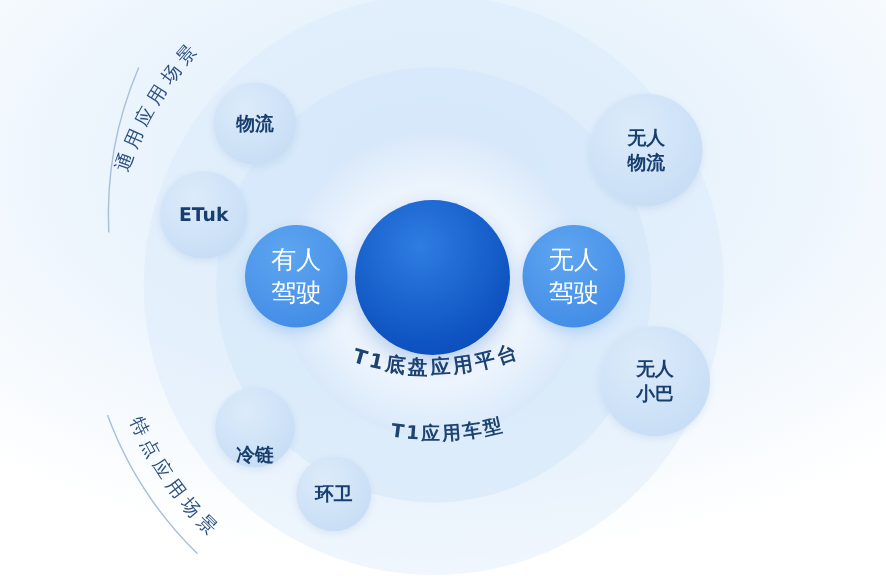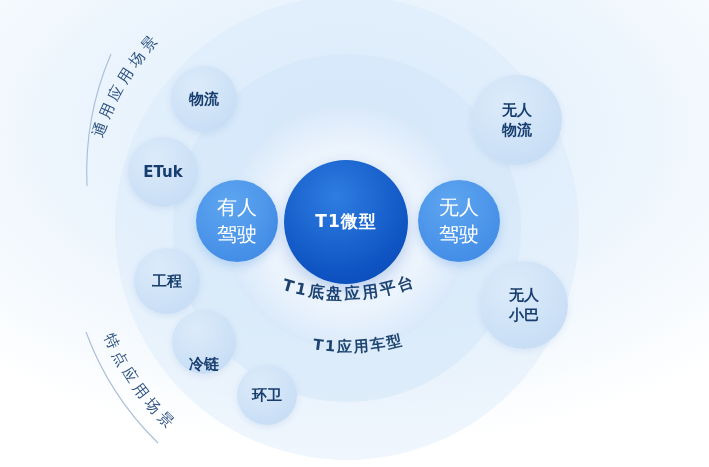--- a/index.html
+++ b/index.html
@@ -154,23 +154,20 @@
       <textPath href="#pModels" startOffset="50%">T1应用车型</textPath>
     </text>
   </svg>
 
   <div class="node node-light" id="node-logistics">
     <span>物流</span>
   </div>
   <div class="node node-light" id="node-etuk">
     <span>ETuk</span>
   </div>
-  <div class="node node-light" id="node-engineering">
-    <span>工程</span>
-  </div>
   <div class="node node-light" id="node-cold-chain">
     <span>冷链</span>
   </div>
   <div class="node node-light" id="node-sanitation">
     <span>环卫</span>
   </div>
   <div class="node node-light" id="node-unmanned-logistics">
     <span>无人</span>
     <span>物流</span>
   </div>
@@ -182,16 +179,15 @@
   <div class="node node-mid" id="node-manned-driving">
     <span>有人</span>
     <span>驾驶</span>
   </div>
   <div class="node node-mid" id="node-unmanned-driving">
     <span>无人</span>
     <span>驾驶</span>
   </div>
 
   <div class="node node-center" id="node-center">
-    <span>T1微型</span>
   </div>
 
 </div>
 
 </body></html>

